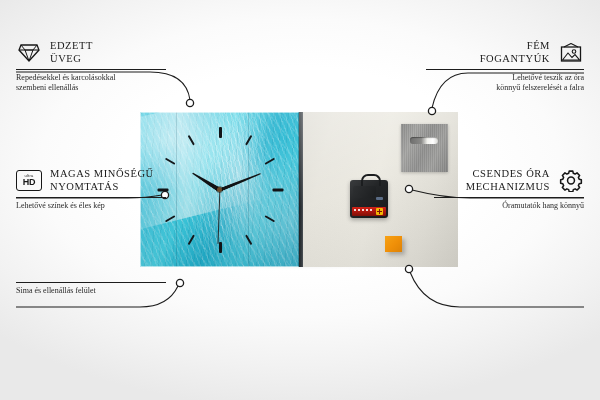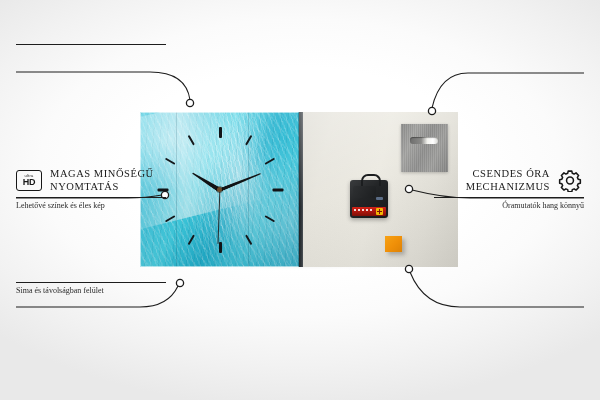--- a/index.html
+++ b/index.html
@@ -344,21 +344,21 @@
     white-space: pre-line;
   }
   .callout.right .desc { text-align: right; }
 
   .icon {
     width: 26px;
     height: 24px;
     flex: 0 0 26px;
     display: flex;
     align-items: center;
-    justify-content: flex-start;
+    justify-content: center;
     color: #171717;
   }
   .icon svg { display: block; }
   .hd-box {
     width: 24px;
     height: 19px;
     border: 1.4px solid #171717;
     border-radius: 3px;
     display: flex;
     flex-direction: column;
@@ -467,43 +467,75 @@
       <circle cx="190" cy="103" r="3.6"></circle>
       <circle cx="165" cy="195" r="3.6"></circle>
       <circle cx="180" cy="283" r="3.6"></circle>
       <circle cx="432" cy="111" r="3.6"></circle>
       <circle cx="409" cy="189" r="3.6"></circle>
       <circle cx="409" cy="269" r="3.6"></circle>
     </g>
   </svg>
 
   <div class="callout left" style="left:16px; top:40px; width:150px;">
+    <div class="head">
+      <span class="icon">
+        <svg width="24" height="20" viewBox="0 0 24 20">
+          <path d="M4 2 L20 2 L22 7 L12 18 L2 7 Z" fill="none" stroke="currentColor" stroke-width="1.3"></path>
+          <path d="M2 7 L22 7" stroke="currentColor" stroke-width="1.1" fill="none"></path>
+          <path d="M4 2 L8 7 L12 18" stroke="currentColor" stroke-width="1" fill="none"></path>
+          <path d="M20 2 L16 7 L12 18" stroke="currentColor" stroke-width="1" fill="none"></path>
+          <path d="M8 7 L16 7" stroke="currentColor" stroke-width="0.9" fill="none"></path>
+        </svg>
+      </span>
+      <span class="title">EDZETT
+ÜVEG</span>
+    </div>
     <div class="rule"></div>
+    <div class="desc">Repedésekkel és karcolásokkal
+szembeni ellenállás</div>
   </div>
 
   <div class="callout left" style="left:16px; top:168px; width:150px;">
     <div class="head">
       <span class="icon">
         <span class="hd-box">
           <span class="hd-ultra">ultra</span>
           <span class="hd-main">HD</span>
         </span>
       </span>
       <span class="title">MAGAS MINŐSÉGŰ
 NYOMTATÁS</span>
     </div>
     <div class="rule"></div>
     <div class="desc">Lehetővé színek és éles kép</div>
   </div>
 
   <div class="callout left" style="left:16px; top:278px; width:150px;">
     <div class="rule"></div>
-    <div class="desc">Sima és távolságban felület</div>
+    <div class="desc">Sima és ellenállás felület</div>
   </div>
 
+  <div class="callout right" style="right:16px; top:40px; width:158px;">
+    <div class="head">
+      <span class="title">FÉM
+FOGANTYÚK</span>
+      <span class="icon">
+        <svg width="24" height="21" viewBox="0 0 24 21">
+          <rect x="2.5" y="5" width="19" height="14" fill="none" stroke="currentColor" stroke-width="1.3"></rect>
+          <path d="M12 1.5 L5 5 M12 1.5 L19 5" stroke="currentColor" stroke-width="1.1" fill="none"></path>
+          <circle cx="15" cy="9.5" r="1.8" fill="none" stroke="currentColor" stroke-width="1.1"></circle>
+          <path d="M3.5 18 L9 11 L13 15.5 L16 12.6 L20.5 18 Z" fill="none" stroke="currentColor" stroke-width="1.1"></path>
+        </svg>
+      </span>
+    </div>
+    <div class="rule"></div>
+    <div class="desc">Lehetővé teszik az óra
+könnyű felszerelését a falra</div>
+  </div>
 
   <div class="callout right" style="right:16px; top:168px; width:150px;">
     <div class="head">
       <span class="title">CSENDES ÓRA
 MECHANIZMUS</span>
       <span class="icon">
         <svg width="24" height="23" viewBox="0 0 24 24">
           <path d="M12 2.6 L14.2 3.1 L14.6 1.2 M12 2.6" fill="none"></path>
           <path fill="none" stroke="currentColor" stroke-width="1.6" stroke-linejoin="round" d="M10.1 2.2 h3.8 l0.5 2.3 1.9 0.8 2-1.3 2.7 2.7 -1.3 2 0.8 1.9 2.3 0.5 v3.8 l-2.3 0.5 -0.8 1.9 1.3 2 -2.7 2.7 -2-1.3 -1.9 0.8 -0.5 2.3 h-3.8 l-0.5-2.3 -1.9-0.8 -2 1.3 -2.7-2.7 1.3-2 -0.8-1.9 -2.3-0.5 v-3.8 l2.3-0.5 0.8-1.9 -1.3-2 2.7-2.7 2 1.3 1.9-0.8 Z"></path>
           <circle cx="12" cy="12" r="3.6" fill="none" stroke="currentColor" stroke-width="1.6"></circle>

